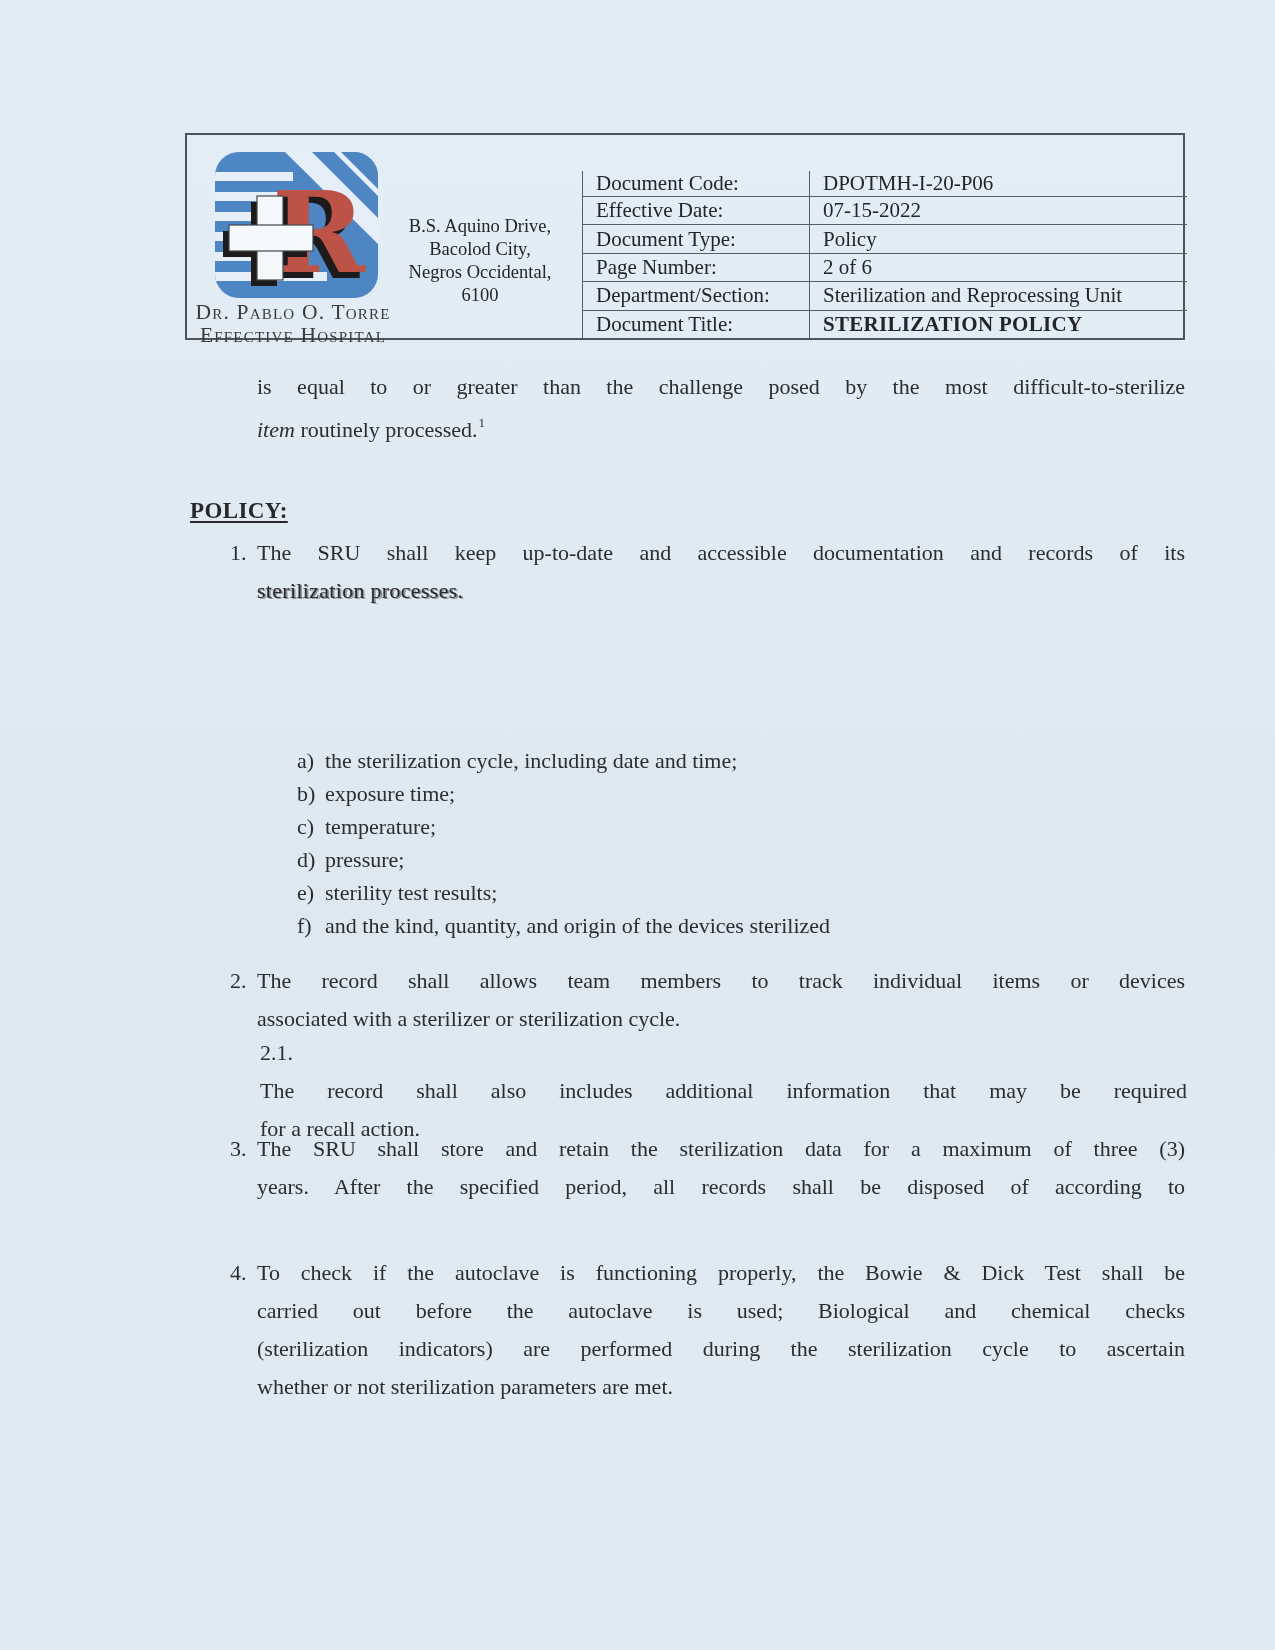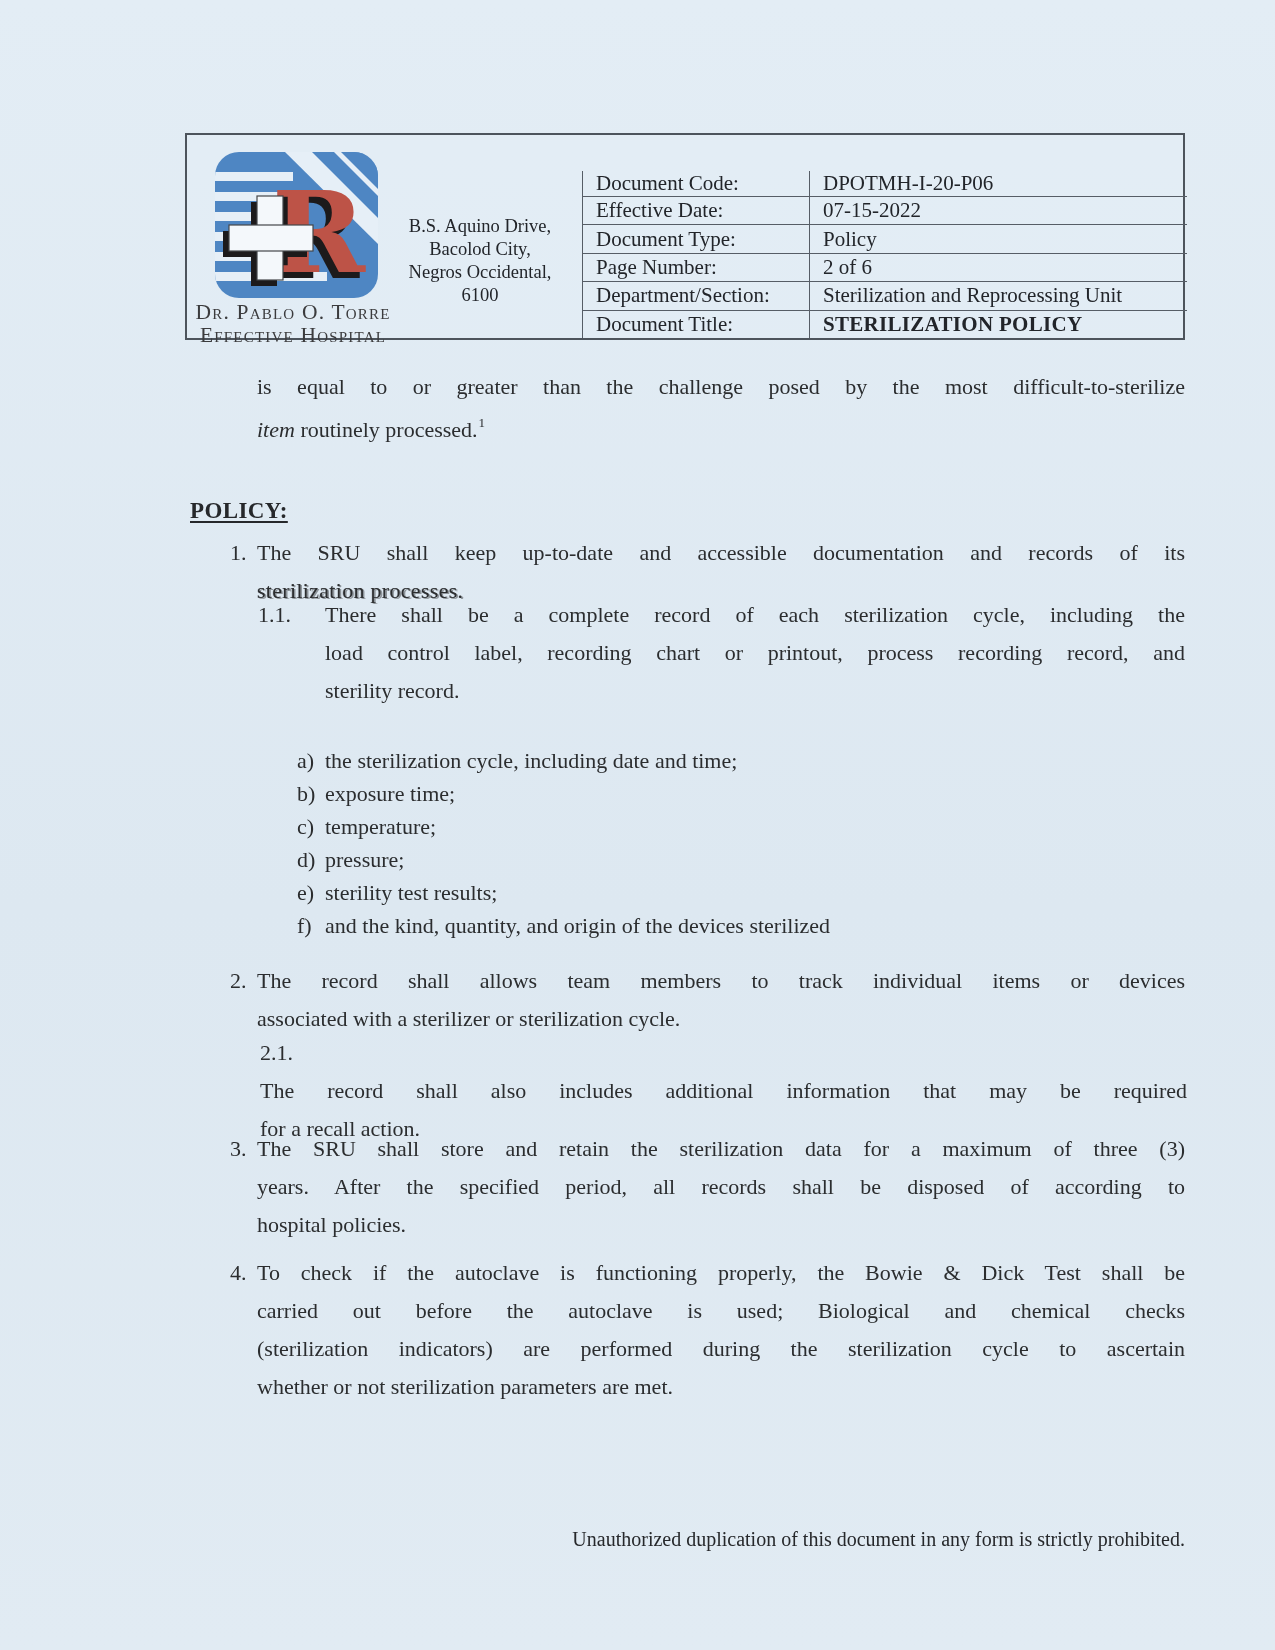--- a/index.html
+++ b/index.html
@@ -136,28 +136,20 @@
   <div class="policy-heading">POLICY:</div>
 
   <div class="row" style="left:230px; top:534px; width:955px;">
     <div class="marker m1">1.</div>
     <div class="txt">
       <div class="jl">The SRU shall keep up-to-date and accessible documentation and records of its</div>
       <div class="ll smudge">sterilization processes.</div>
     </div>
   </div>
 
-  <div class="row" style="left:258px; top:596px; width:927px;">
-    <div class="marker m2">1.1.</div>
-    <div class="txt">
-      <div class="jl">There shall be a complete record of each sterilization cycle, including the</div>
-      <div class="jl">load control label, recording chart or printout, process recording record, and</div>
-      <div class="ll">sterility record.</div>
-    </div>
-  </div>
 
 
   <div class="row sub" style="left:297px; top:744px; width:888px;">
     <div class="marker m3">a)</div>
     <div class="txt ll">the sterilization cycle, including date and time;</div>
   </div>
   <div class="row sub" style="left:297px; top:777px; width:888px;">
     <div class="marker m3">b)</div>
     <div class="txt ll">exposure time;</div>
   </div>
@@ -192,29 +184,27 @@
       <div class="jl">The record shall also includes additional information that may be required</div>
       <div class="ll">for a recall action.</div>
     </div>
   </div>
 
   <div class="row" style="left:230px; top:1130px; width:955px;">
     <div class="marker m1">3.</div>
     <div class="txt">
       <div class="jl">The SRU shall store and retain the sterilization data for a maximum of three (3)</div>
       <div class="jl">years. After the specified period, all records shall be disposed of according to</div>
-      <div class="ll">hospital policies.</div>
     </div>
   </div>
 
   <div class="row" style="left:230px; top:1254px; width:955px;">
     <div class="marker m1">4.</div>
     <div class="txt">
       <div class="jl">To check if the autoclave is functioning properly, the Bowie &amp; Dick Test shall be</div>
       <div class="jl">carried out before the autoclave is used; Biological and chemical checks</div>
       <div class="jl">(sterilization indicators) are performed during the sterilization cycle to ascertain</div>
       <div class="ll">whether or not sterilization parameters are met.</div>
     </div>
   </div>
 
-  <div class="footer">Unauthorized duplication of this document in any form is strictly prohibited.</div>
 
 </div>
 
 </body></html>

